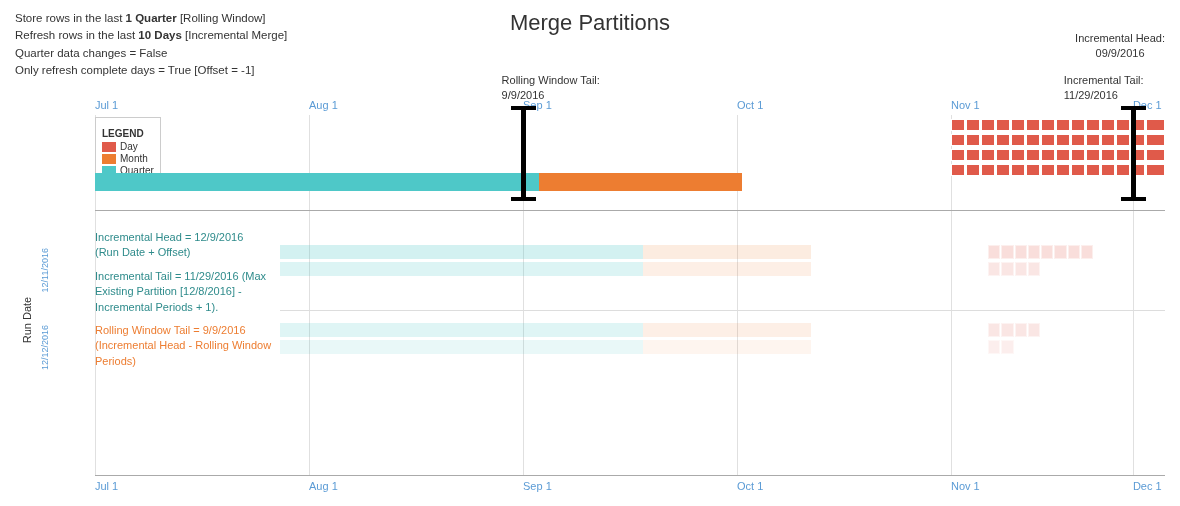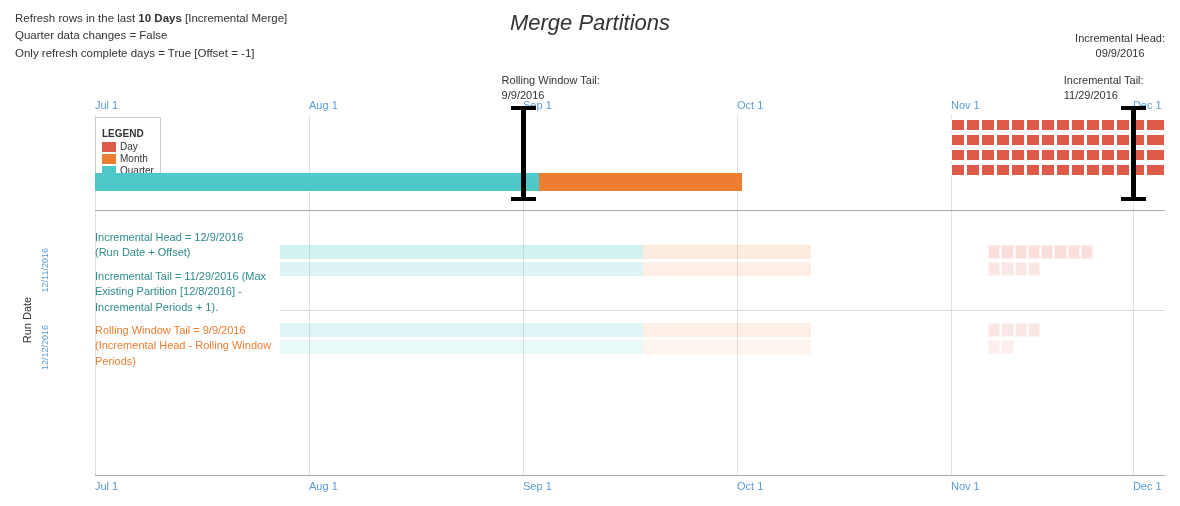--- a/index.html
+++ b/index.html
@@ -27,21 +27,20 @@
     }
     .top-info span.bold { font-weight: bold; }
     .page-title {
       position: absolute;
       top: 10px;
       left: 50%;
       transform: translateX(-50%);
       font-size: 22px;
       font-weight: 300;
       color: #333;
-      font-style: italic;
     }
     .chart-area {
       position: absolute;
       top: 95px;
       left: 15px;
       right: 15px;
       bottom: 10px;
     }
     
     .axis-top {
@@ -162,20 +161,24 @@
       background: #ed7d31;
       top: 62px;
     }
   </style>
 </head>
 <body>
 
 <div class="main-container">
 
   <div class="top-info">
+    <div>
+      Store rows in the last <span class="bold">1 Quarter</span>
+      <span> [Rolling Window]</span>
+    </div>
     <div>
       Refresh rows in the last <span class="bold">10 Days</span>
       <span> [Incremental Merge]</span>
     </div>
     <div>Quarter data changes = False</div>
     <div>Only refresh complete days = True [Offset = -1]</div>
   </div>
 
   <div class="page-title">Merge Partitions</div>
 

